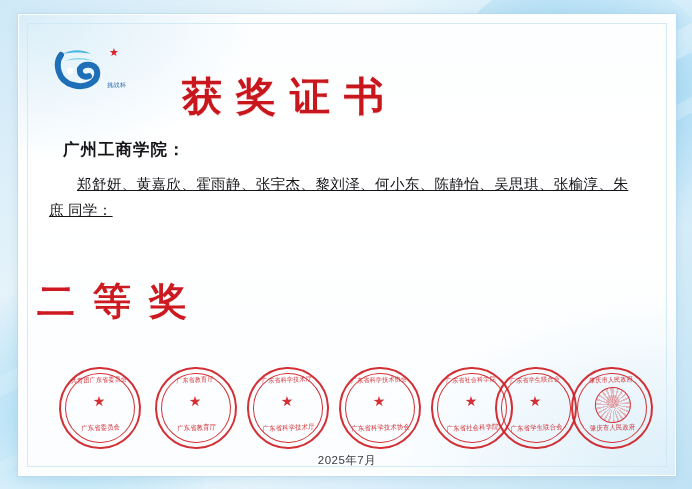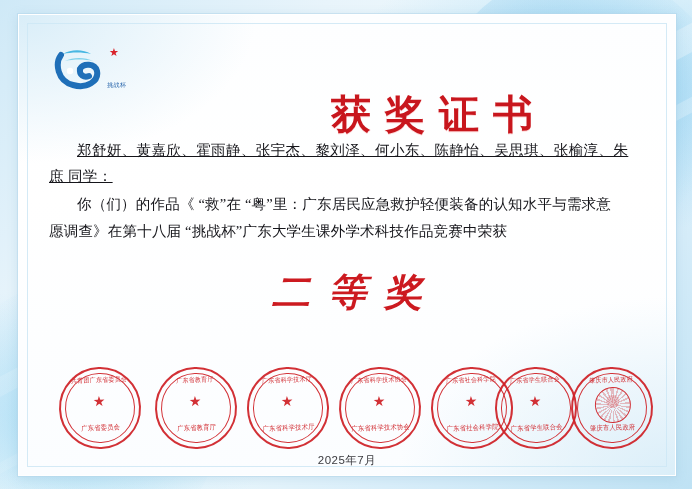--- a/index.html
+++ b/index.html
@@ -103,24 +103,24 @@
     left: 54px; top: 40px;
     font-size: 6px;
     color: #1f5fa8;
     letter-spacing: .5px;
     white-space: nowrap;
   }
 
   
   .title {
     position: absolute;
-    top: 72px;
+    top: 54px;
     left: 0;
     width: 528px;
-    text-align: right;
+    text-align: center;
     font-family: "DejaVu Sans", "Liberation Sans", sans-serif;
     font-weight: bold;
     font-size: 40px;
     letter-spacing: 14px;
     text-indent: 14px;
     color: #c8161d;
     text-shadow: 0 1px 0 rgba(255,160,160,0.4);
   }
 
   
@@ -151,27 +151,26 @@
     text-indent: 28px;
     letter-spacing: .2px;
     font-size: 14.5px;
     line-height: 27px;
   }
   .para .cont { display: block; text-indent: 0; }
 
   
   .award {
     position: absolute;
-    top: 252px;
+    top: 261px;
     left: 0;
     width: 656px;
-    text-align: center;
+    text-align: left;
     font-family: "DejaVu Sans", "Liberation Sans", sans-serif;
     font-weight: bold;
-    font-style: italic;
     font-size: 38px;
     letter-spacing: 18px;
     text-indent: 18px;
     color: #cc1a20;
   }
 
   
   .advisors {
     position: absolute;
     left: 64px;
@@ -280,25 +279,22 @@
         <path d="M12 20 C20 16, 32 16, 40 20 C32 18, 20 18, 12 20 Z" fill="#6fcbe8" opacity=".85"></path>
         <circle cx="17" cy="30" r="3.2" fill="#ffffff"></circle>
       </svg>
       <span class="logo-star">★</span>
       <span class="logo-sub">挑战杯</span>
     </div>
 
     <div class="title">获奖证书</div>
 
     <div class="body">
+      <div class="school">广州工商学院：</div>
       <div class="names">郑舒妍、黄嘉欣、霍雨静、张宇杰、黎刘泽、何小东、陈静怡、吴思琪、张榆淳、朱 庶  同学：</div>
-      <div class="para">
-        <span>你（们）的作品《 “救”在 “粤”里：广东居民应急救护轻便装备的认知水平与需求意</span>
-        <span class="cont">愿调查》在第十八届 “挑战杯”广东大学生课外学术科技作品竞赛中荣获</span>
-      </div>
     </div>
 
     <div class="award">二等奖</div>
 
 
     <div class="seals">
       <div class="seal" style="left:16px; top:0;">
         <div class="ring"></div>
         <div class="arc-text">共青团广东省委员会</div>
         <div class="star">★</div>

